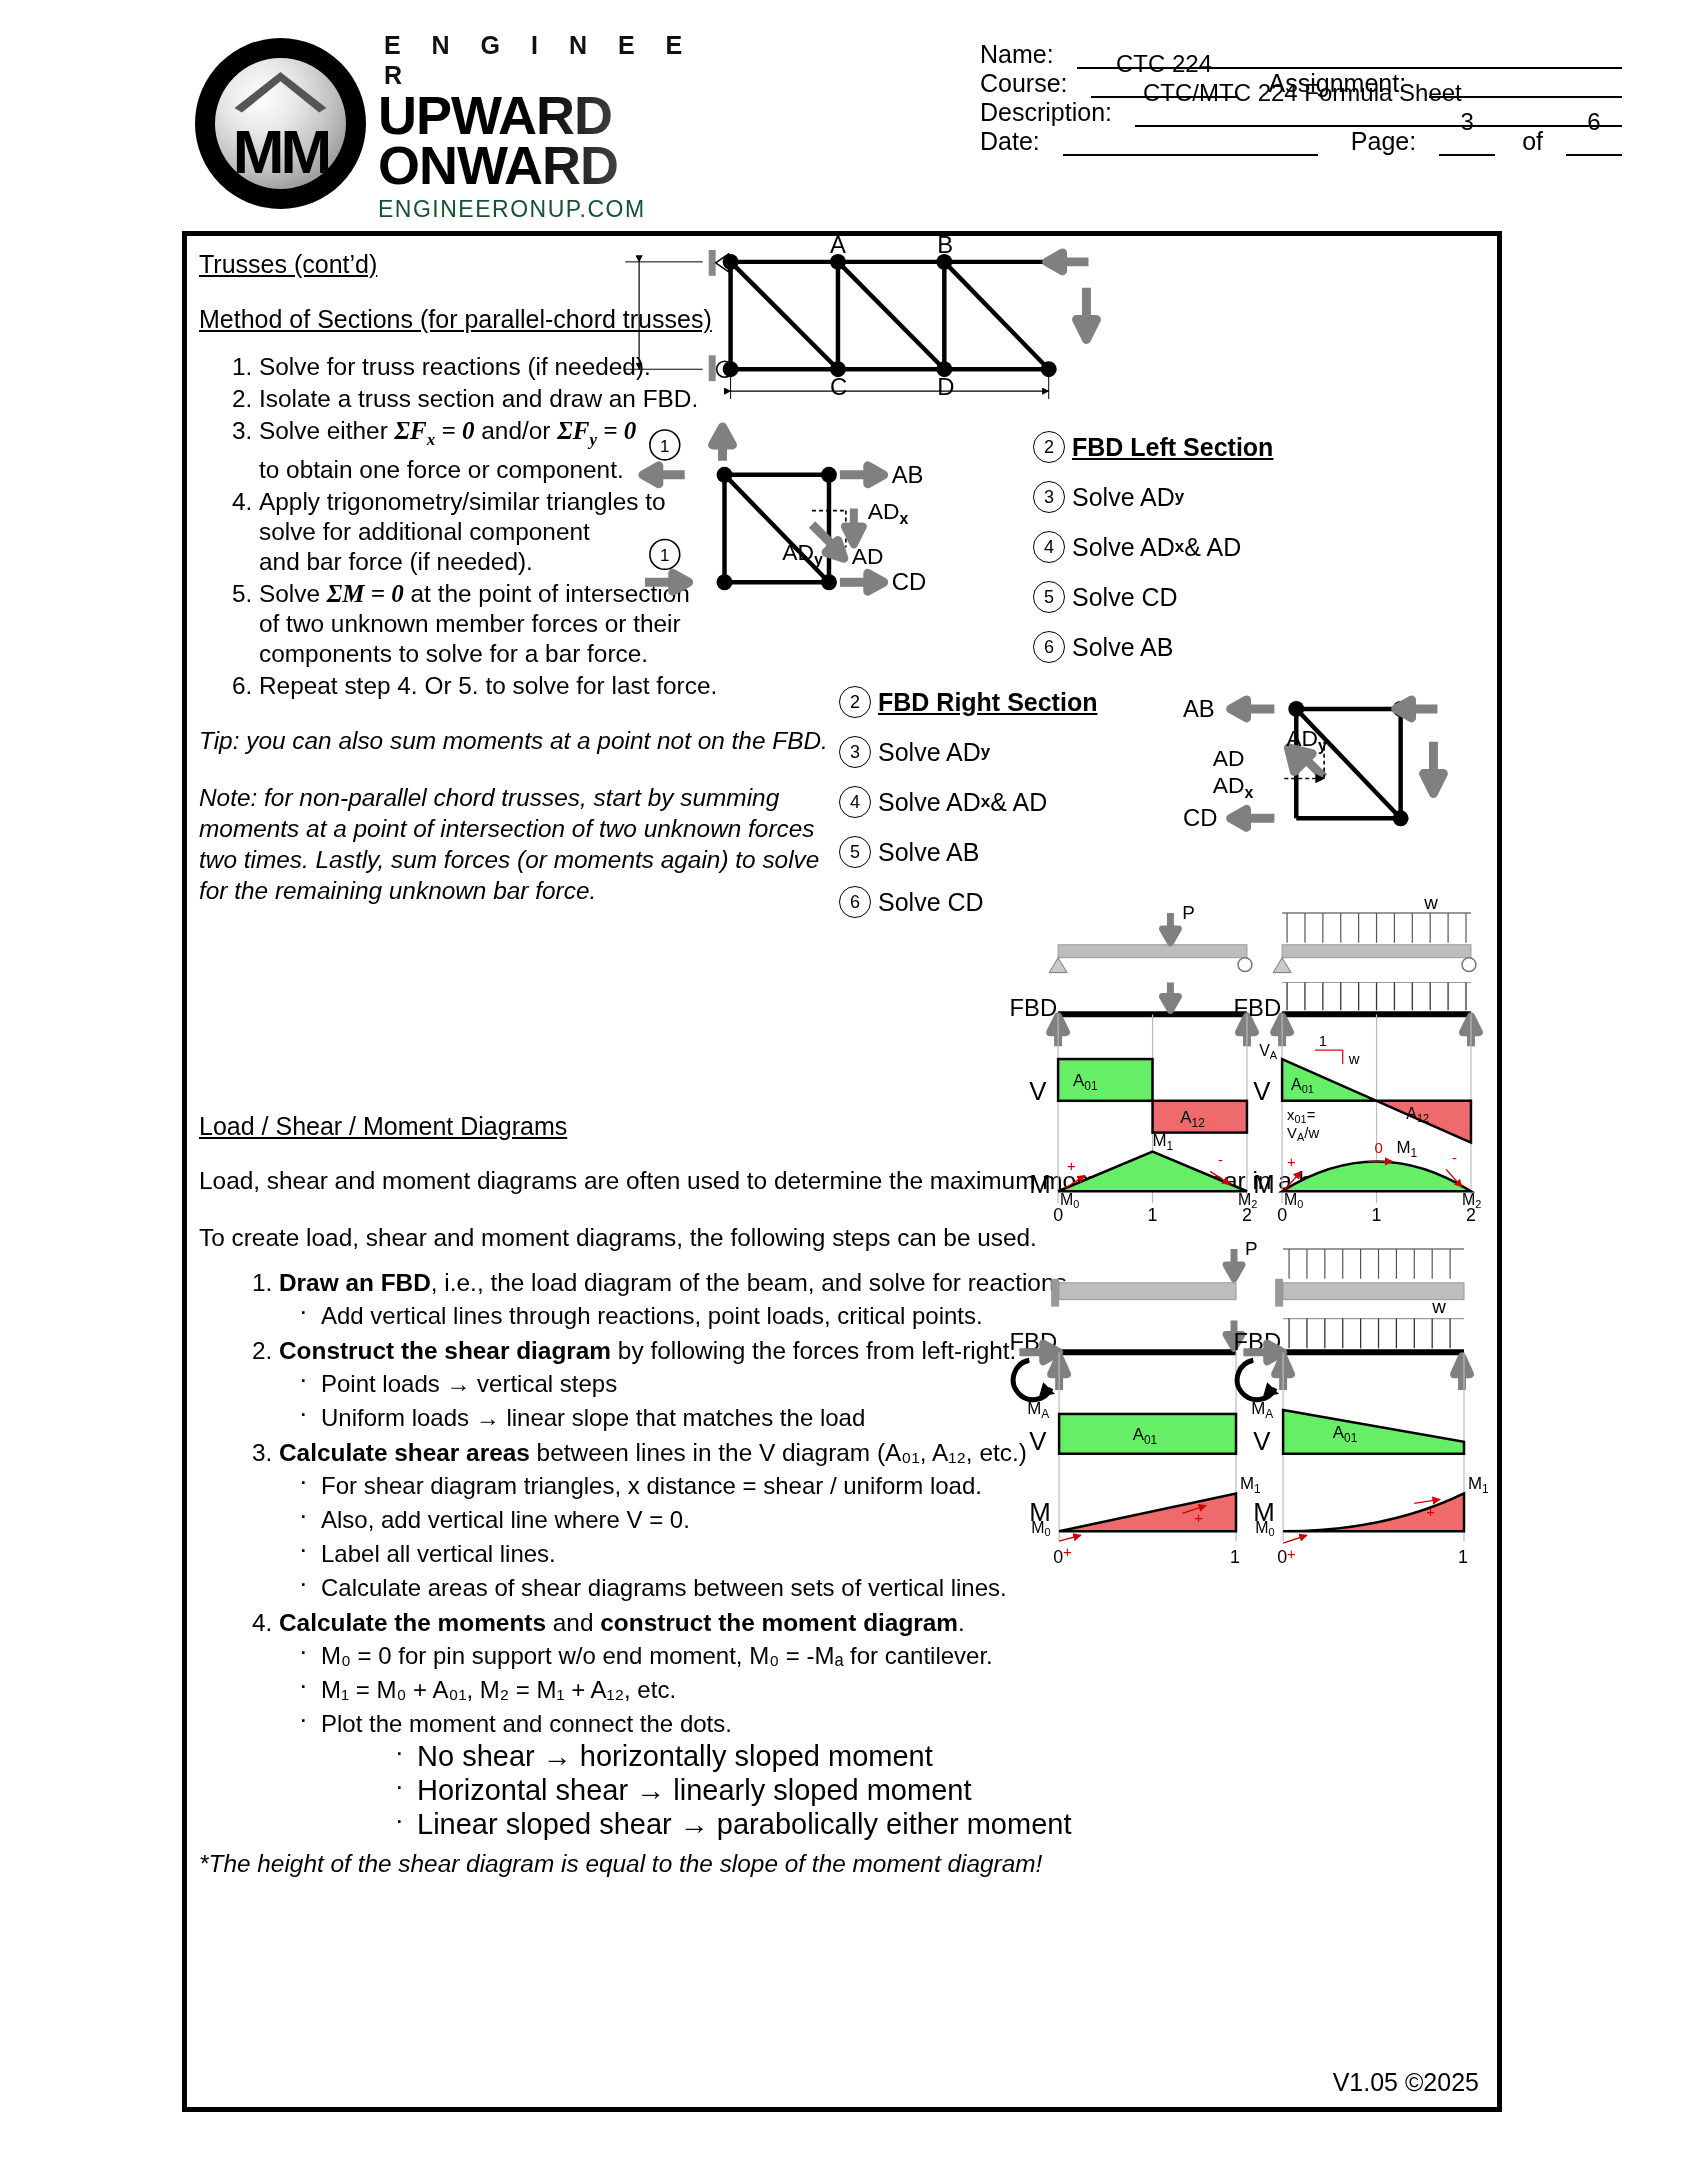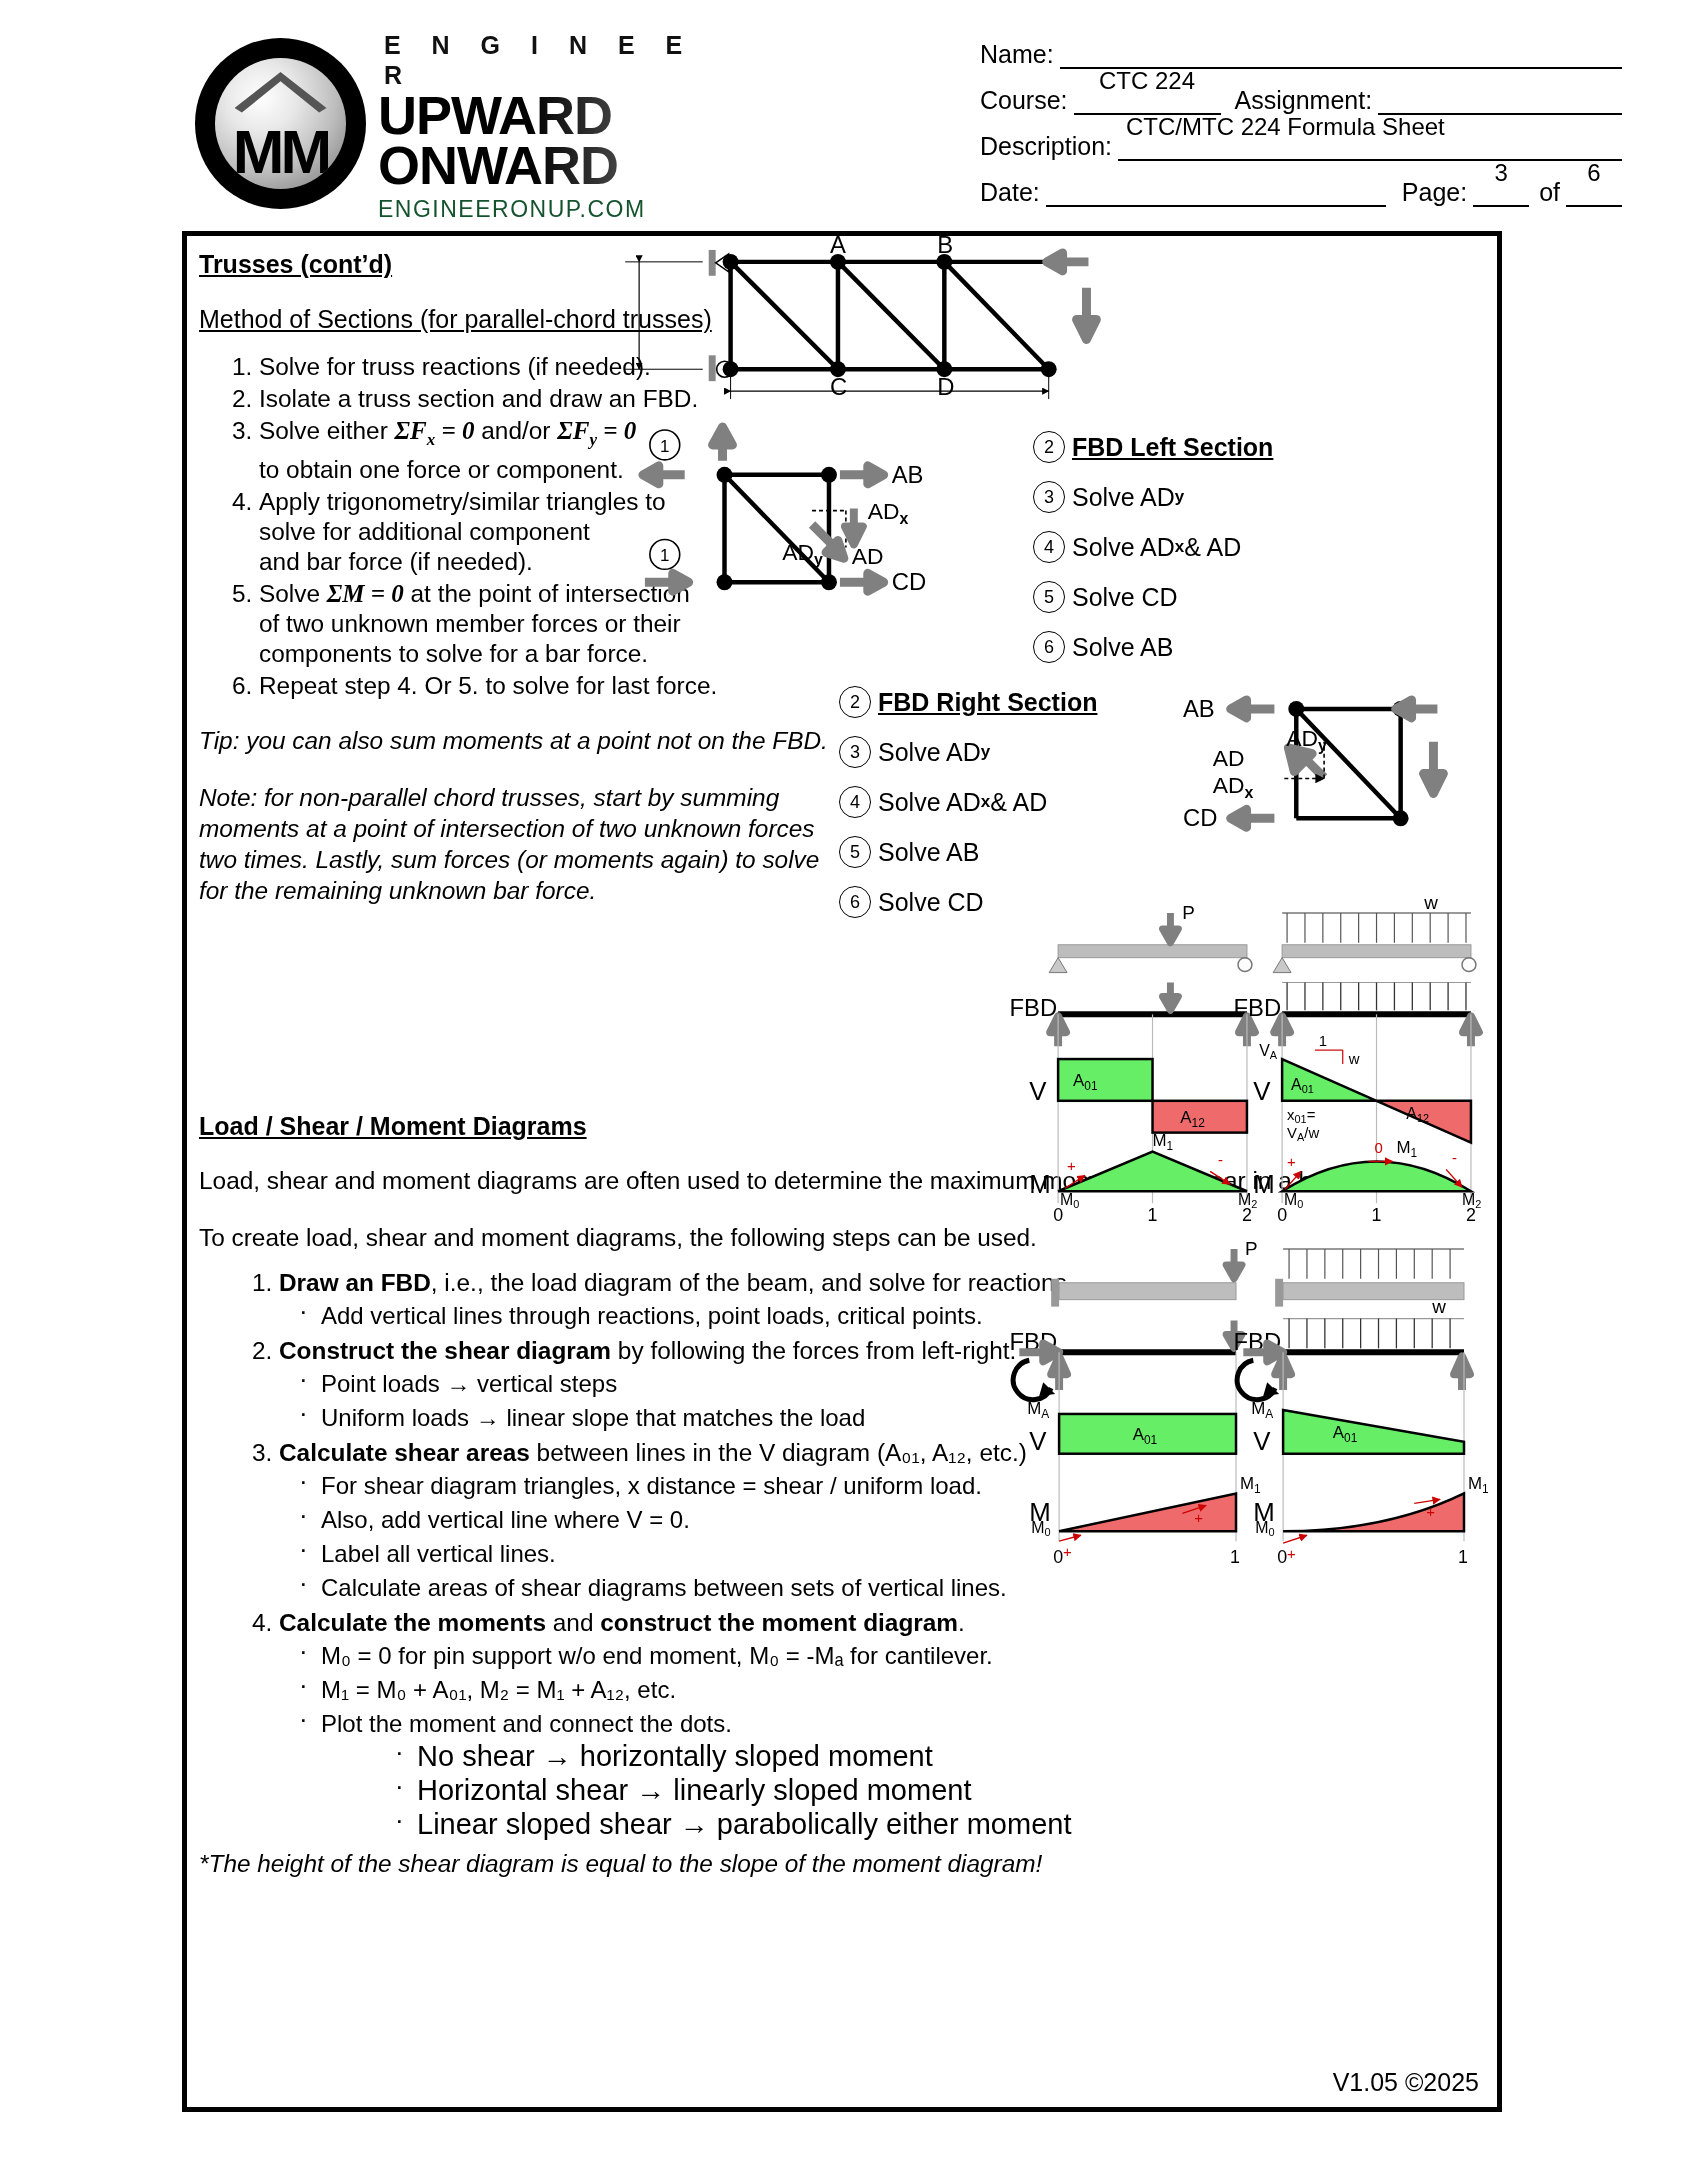--- a/index.html
+++ b/index.html
@@ -21,38 +21,38 @@
   .logo-mm{position:absolute;left:0;right:0;bottom:8px;text-align:center;font-weight:bold;
        font-size:62px;line-height:58px;letter-spacing:-4px;color:#000;font-family:"Liberation Sans",sans-serif;}
   .logo-text{position:absolute;left:183px;top:0;width:334px;}
   .lt-engineer{font-size:25px;letter-spacing:12px;font-weight:bold;color:#111;line-height:30px;padding-left:6px;}
   .lt-big{font-size:54px;font-weight:bold;line-height:50px;letter-spacing:-1px;
       background:linear-gradient(90deg,#000 0%,#000 45%,#4a4a4a 75%,#9a9a9a 100%);
       -webkit-background-clip:text;background-clip:text;color:transparent;}
   .lt-url{font-size:23px;letter-spacing:1.5px;color:#14532d;line-height:34px;margin-top:2px;}
 
   #form-block{position:absolute;left:980px;top:40px;width:642px;font-size:25px;}
-  .form-row{display:flex;align-items:flex-end;margin-bottom:17px;white-space:nowrap;}
+  .form-row{display:flex;align-items:flex-end;white-space:nowrap;gap:17px;}
   .form-label{flex:0 0 auto;}
   .form-line{flex:1 1 auto;border-bottom:2.5px solid #000;margin-left:6px;height:27px;
      position:relative;min-width:20px;}
   .form-line.fixed{flex:0 0 auto;}
   .form-val{position:absolute;left:8px;bottom:18px;font-size:24px;white-space:nowrap;}
   .form-val.ctr{left:0;right:0;text-align:center;}
 
   
   #frame{position:absolute;left:182px;top:231px;width:1320px;height:1881px;
      border:5px solid #000;background:#fff;box-sizing:border-box;}
 
   .h-underline{font-weight:bold;text-decoration:underline;}
   .txt{font-size:24.4px;line-height:31px;}
 
   
   #col-left{position:absolute;left:12px;top:14px;width:677px;}
-  .sec-title{font-size:25px;font-weight:bold;text-decoration:underline;}
+  .sec-title{font-size:25px;font-weight:normal;text-decoration:underline;}
   .sub-title{font-size:25px;text-decoration:underline;margin-top:26px;}
   ol.steps{margin:18px 0 0 0;padding-left:60px;font-size:24.4px;line-height:30px;}
   ol.steps>li{margin-bottom:2px;}
   .ital{font-style:italic;font-size:24.4px;line-height:31px;}
   .mathb{font-weight:bold;font-family:"Liberation Serif",serif;font-style:italic;font-size:25px;}
   .mathb sub{font-style:italic;font-size:0.68em;}
 
   
   #lsm{position:absolute;left:12px;top:876px;width:1294px;}
   ol.steps2{margin:14px 0 0 0;padding-left:80px;font-size:24.4px;line-height:31px;}

